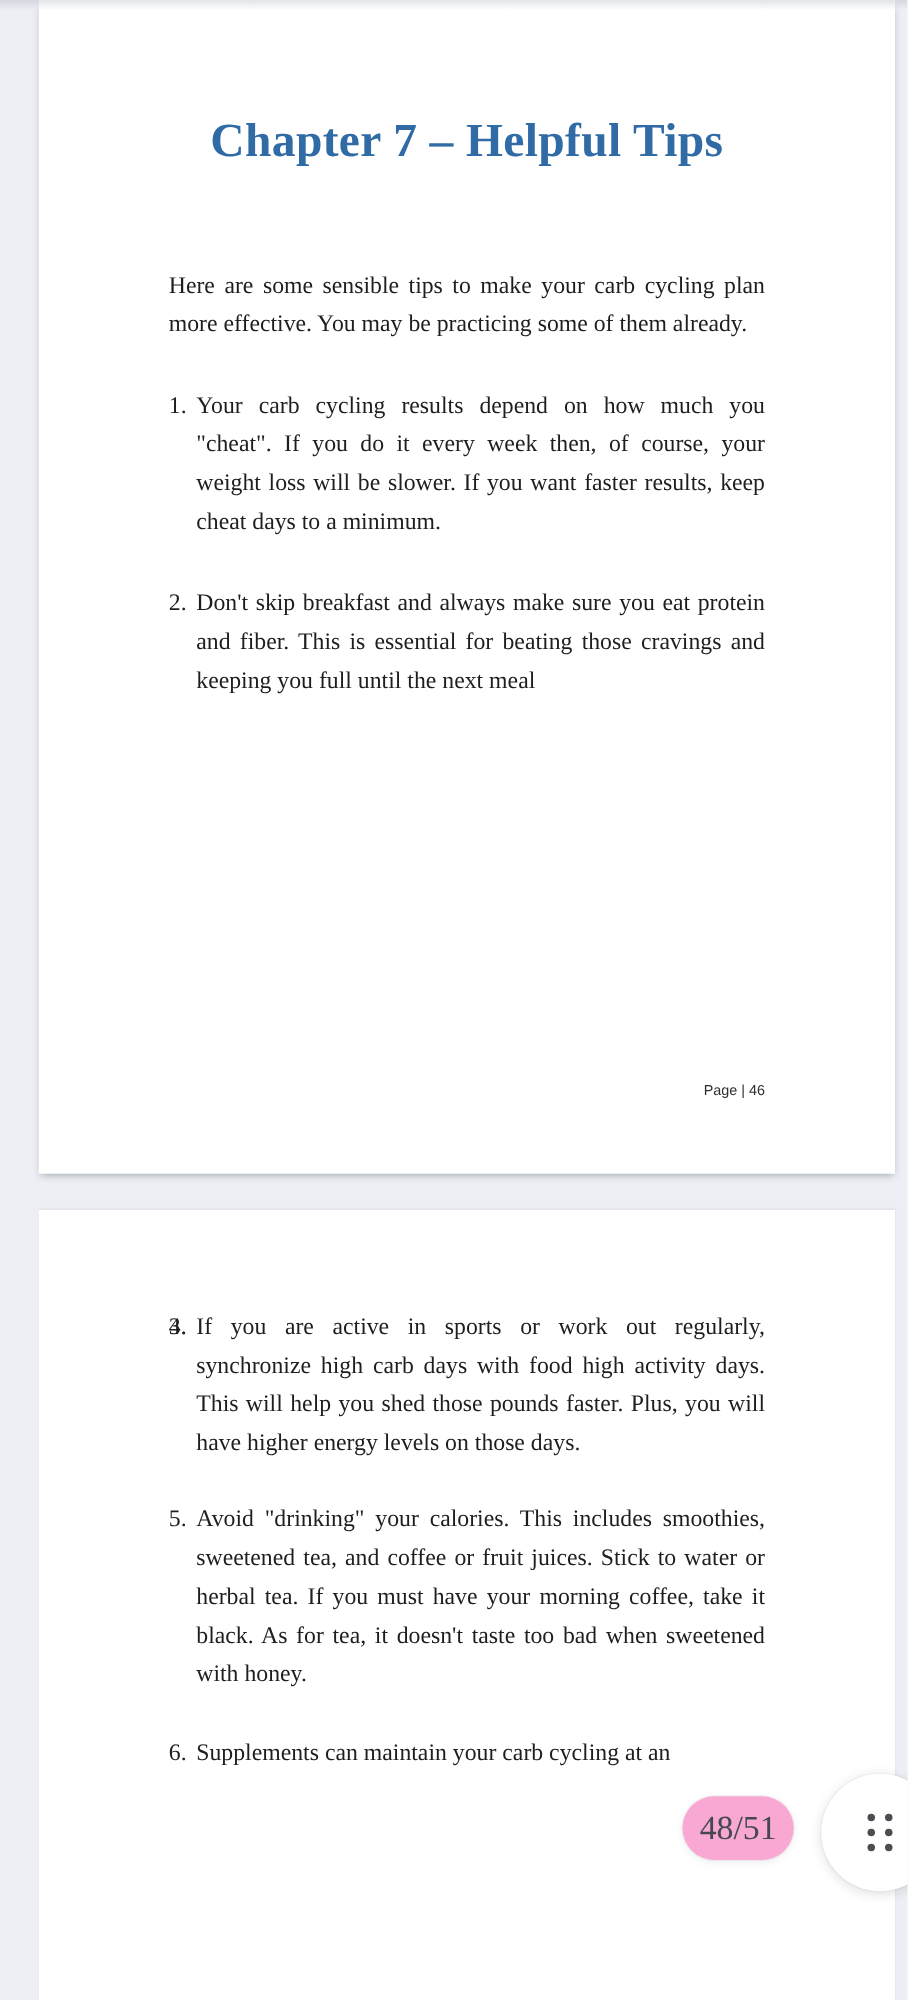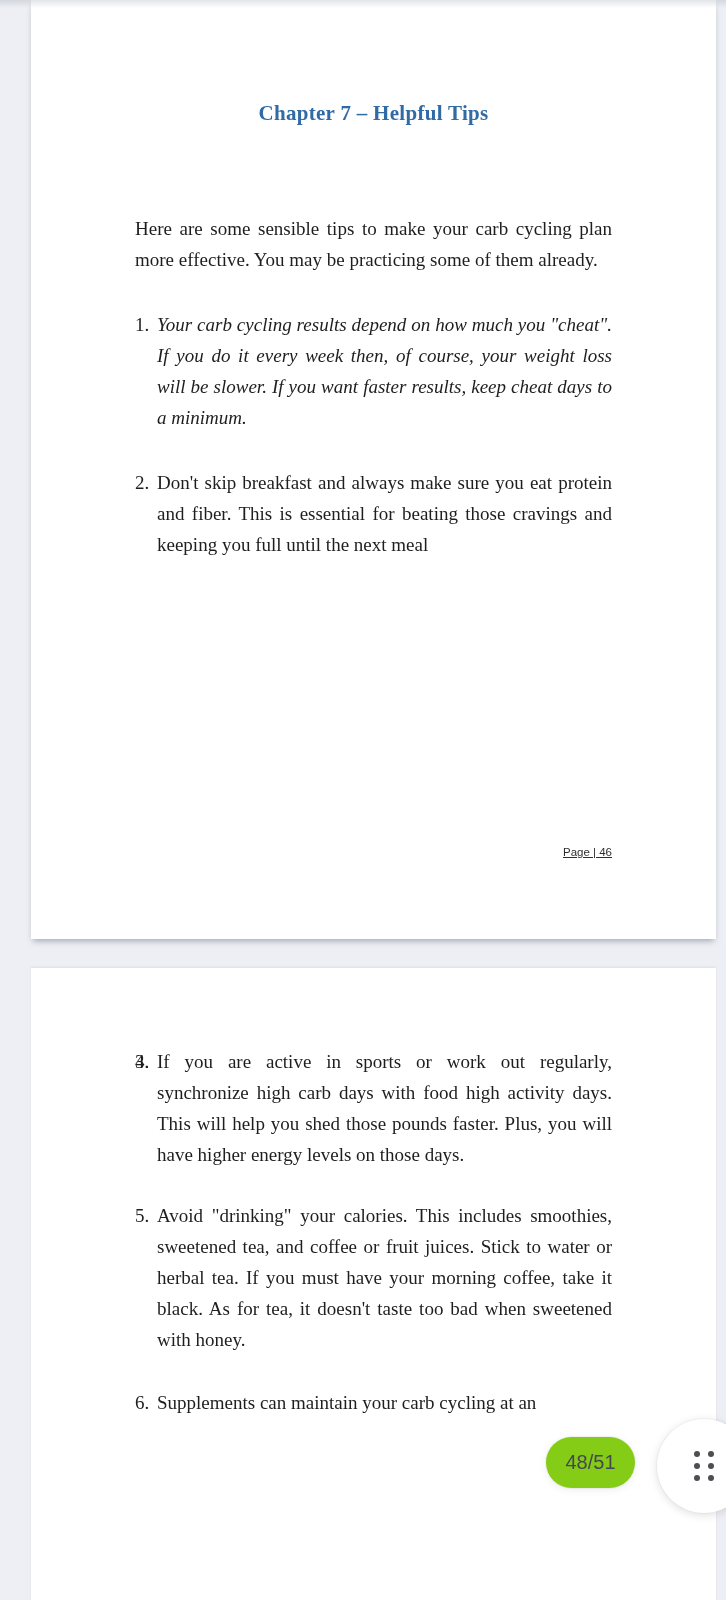--- a/index.html
+++ b/index.html
@@ -27,63 +27,62 @@
     line-height: 31px;
     text-align: justify;
   }
   .page-1 { top: 0;    height: 939px; box-shadow: 0 4px 6px -2px rgba(72,82,98,0.45); }
   .page-2 { top: 968px; height: 700px; box-shadow: 0 -1px 2px rgba(72,82,98,0.10); }
 
   .heading {
     margin: 95px 0 0 0;
     font-family: "Liberation Serif", serif;
     font-weight: bold;
-    font-size: 21px;
+    font-size: 38px;
     line-height: 36px;
     color: #316ba6;
     text-align: center;
     letter-spacing: 0.3px;
   }
   .para { margin: 34px 0 0 0; }
   .para.intro { margin-top: 82px; }
-  .para.cont  { margin-top: 34px; padding-left: 22px; font-style: italic; }
+  .para.cont  { margin-top: 34px; padding-left: 22px; }
 
   .item { position: relative; margin: 34px 0 0 0; padding-left: 22px; }
   .item .num { position: absolute; left: 0; top: 0; }
   .page-2 .item.first { margin-top: 78px; }
   .page-2 .item.m40 { margin-top: 40px; }
   .page-2 .item.m30 { margin-top: 30px; }
   .page-2 .item.m32 { margin-top: 32px; }
 
   .page-footer {
     position: absolute;
-    right: 104px; top: 845px;
+    right: 104px; top: 866px;
     font-family: "Liberation Sans", sans-serif;
     font-size: 11.5px;
     line-height: 14px;
     color: #2f2f2f;
     text-align: right;
-    text-decoration: underline;
   }
 
   .top-shade {
     position: absolute; left: 0; top: 0; right: 0; height: 8px;
     background: linear-gradient(to bottom, rgba(110,120,135,0.20), rgba(110,120,135,0));
     pointer-events: none; z-index: 6;
   }
 
   .counter-pill {
     position: absolute; left: 546px; top: 1437px;
     width: 89px; height: 51px;
-    background: #84cc16;
+    background: #f9a8d4;
     border-radius: 26px;
     box-shadow: 0 0 0 1px rgba(0,0,0,0.04), 0 2px 8px rgba(0,0,0,0.07);
     display: flex; align-items: center; justify-content: center;
-    font-family: Liberation Sans, sans-serif;
-    font-size: 20px;
+    font-family: Liberation Serif, serif;
+    font-size: 27px;
     color: #45494f;
     z-index: 5;
     cursor: pointer;
   }
 
   .grid-fab {
     position: absolute; left: 657px; top: 1419px;
     width: 94px; height: 94px;
     background: #ffffff;
     border-radius: 50%;

